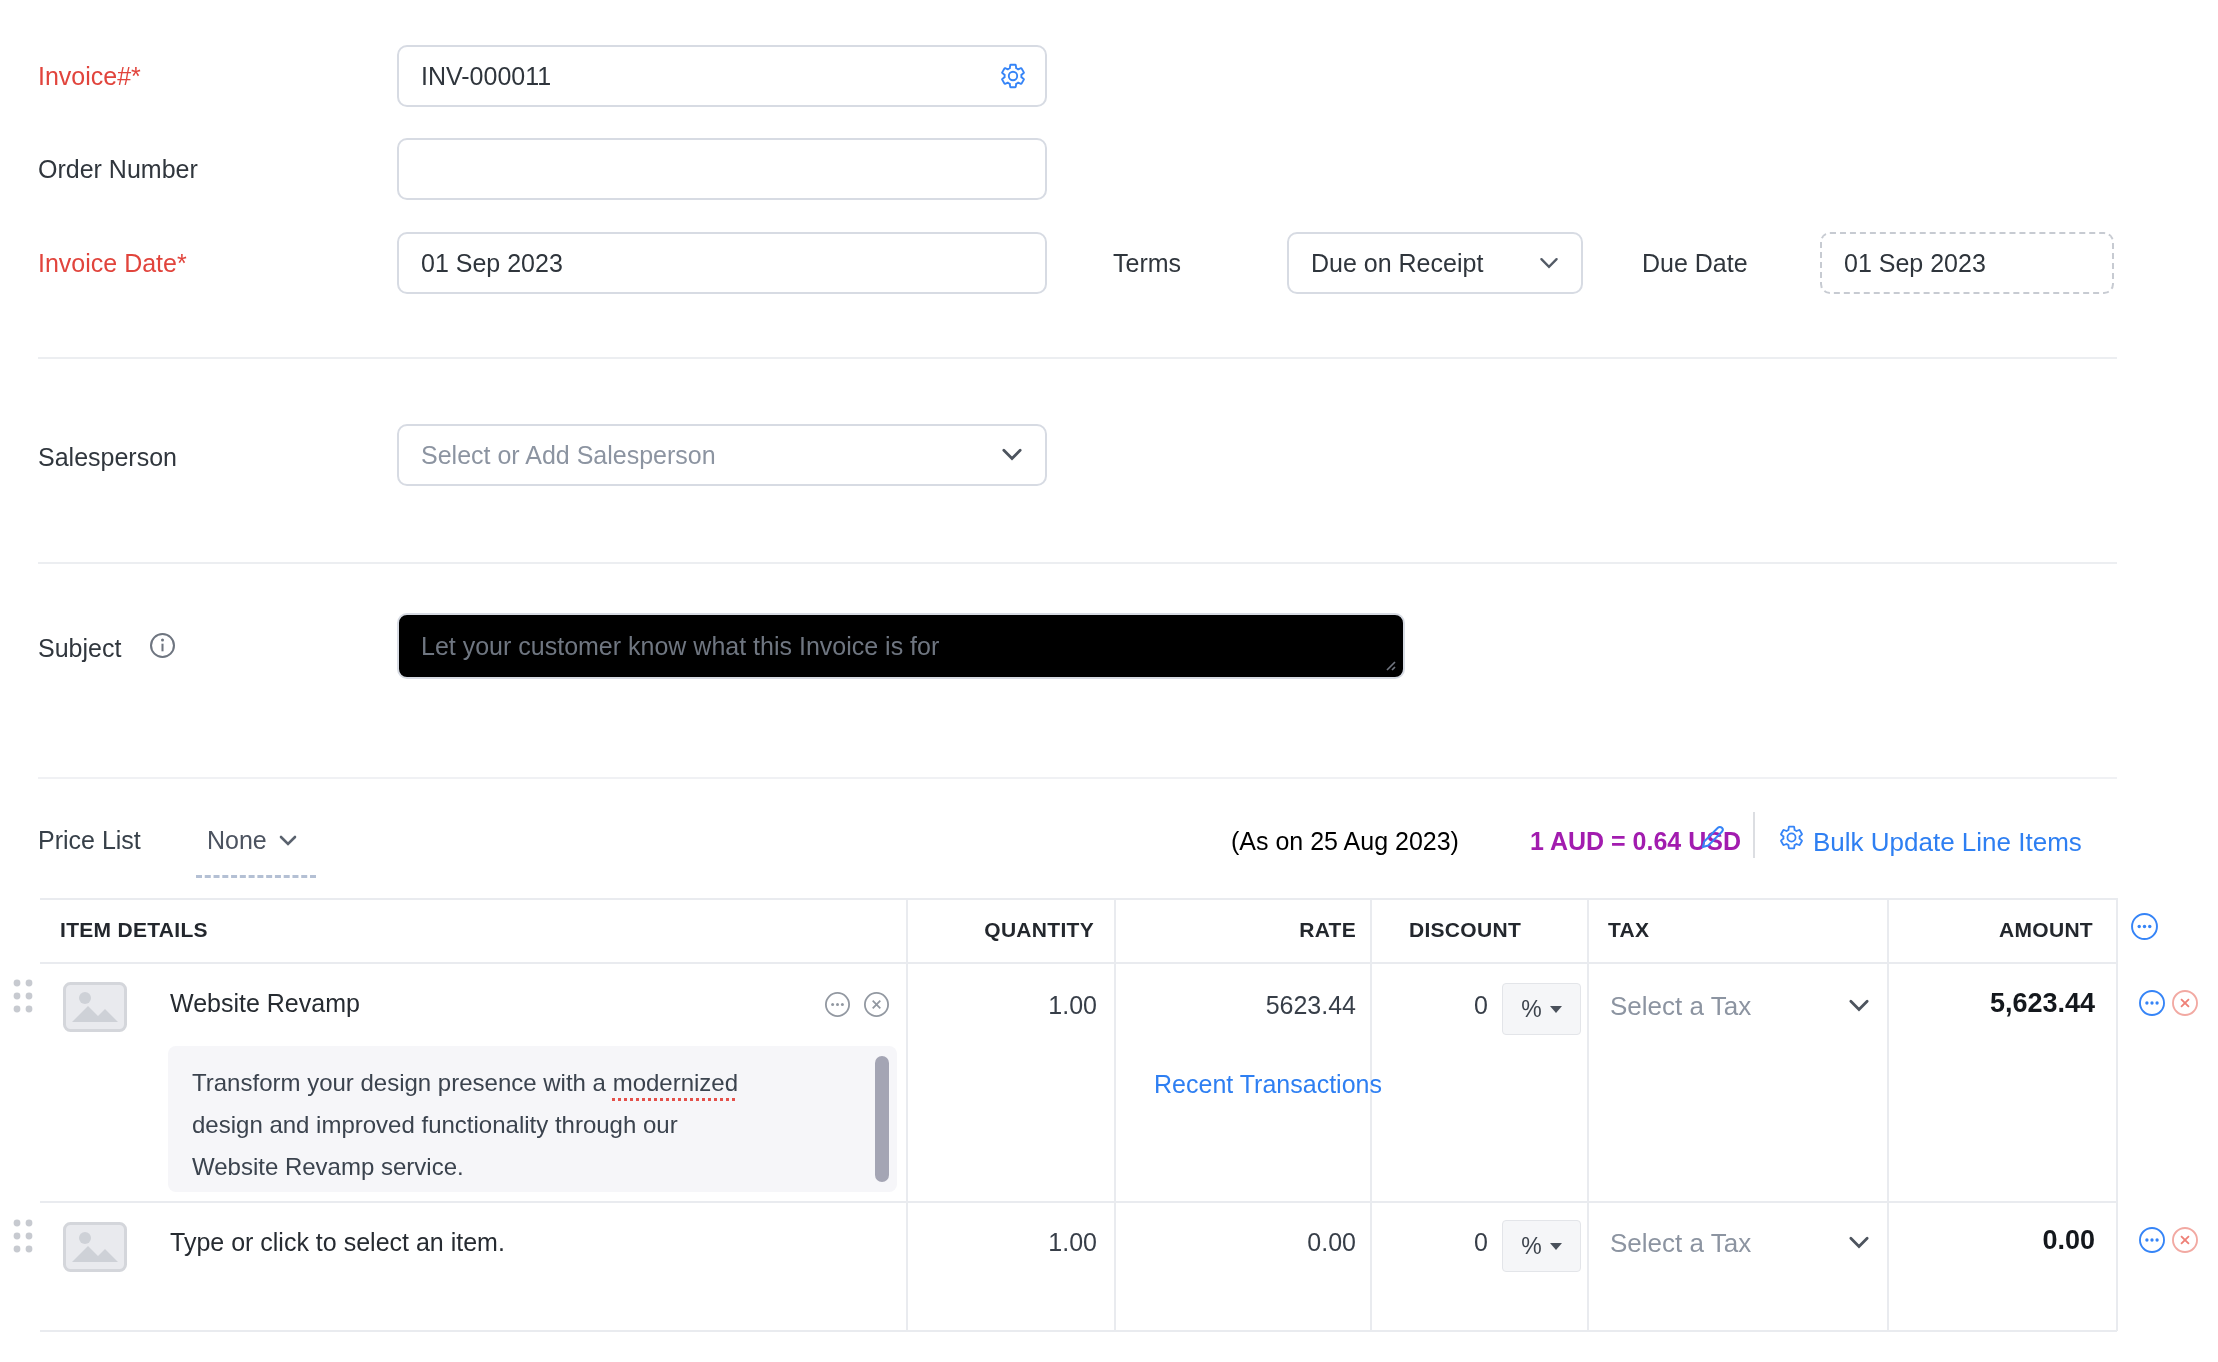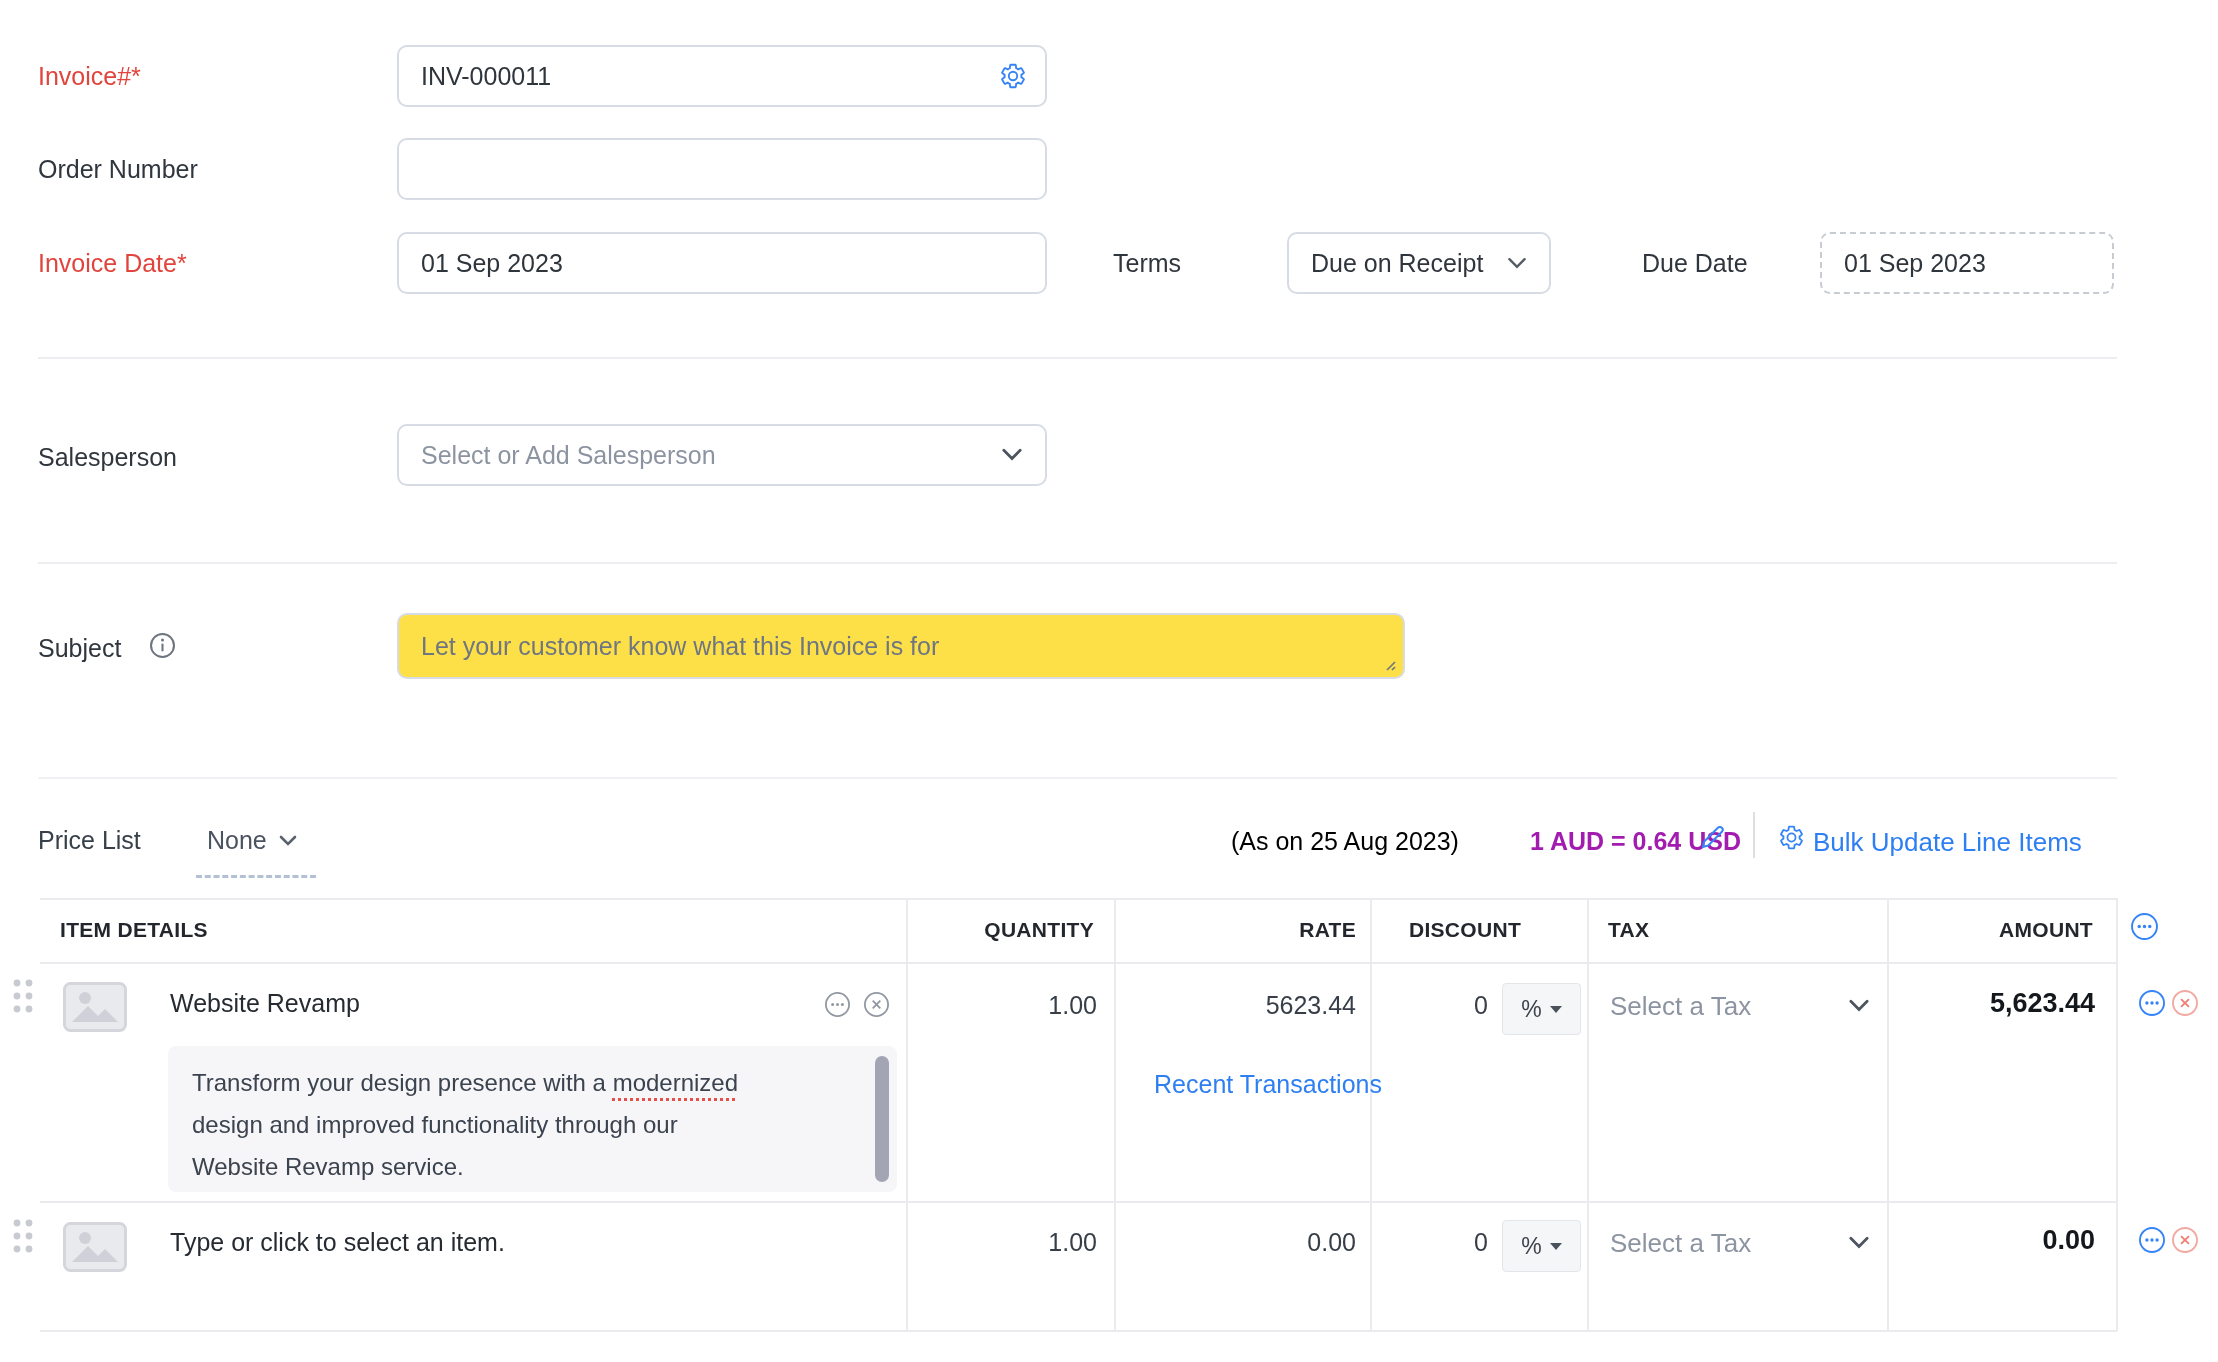--- a/index.html
+++ b/index.html
@@ -12,21 +12,21 @@
              display:flex;align-items:center;box-sizing:border-box;}
   .input-box input{border:none;outline:none;background:transparent;font-size:25px;color:#2f353c;
                    font-family:inherit;width:100%;padding:0 22px;height:100%;}
   .select-box{position:absolute;border:2px solid #d7dbe3;border-radius:10px;background:#fff;
               display:flex;align-items:center;justify-content:space-between;box-sizing:border-box;
               padding:0 22px;font-size:25px;cursor:pointer;}
   .dashed-box{position:absolute;border:2px dashed #c7cbd2;border-radius:10px;background:#fff;
               display:flex;align-items:center;box-sizing:border-box;padding:0 22px;font-size:25px;color:#2f353c;}
   .placeholder{color:#8c94a1;}
   .hr{position:absolute;background:#eceef1;height:2px;}
-  .textarea-box{position:absolute;border:2px solid #d7dbe3;border-radius:10px;background:#fde047;
+  .textarea-box{position:absolute;border:2px solid #d7dbe3;border-radius:10px;background:#000000;
                 box-sizing:border-box;display:flex;align-items:center;padding:0 22px;font-size:25px;}
   .resize-corner{position:absolute;right:6px;bottom:5px;}
   .vline{position:absolute;width:1.5px;background:#e9ebef;}
   .hline{position:absolute;height:1.5px;background:#e9ebef;}
   .th{position:absolute;font-size:21px;font-weight:bold;color:#23272d;letter-spacing:.3px;white-space:nowrap;}
   .val{position:absolute;font-size:25px;color:#373e48;text-align:right;white-space:nowrap;}
   .item-name{position:absolute;font-size:25px;color:#262b31;white-space:nowrap;}
   .desc-box{position:absolute;background:#f6f6f9;border-radius:8px;}
   .desc-text{position:absolute;left:24px;top:16px;right:56px;font-size:24px;line-height:42px;color:#3b434e;}
   .typo{text-decoration:underline dotted #e5504a;text-decoration-thickness:3px;text-underline-offset:7px;}
@@ -64,21 +64,21 @@
   <div class="input-box" style="left:397px;top:138px;width:650px;height:62px;">
     <input value="" style="">
   </div>
 
   <div class="lbl req" style="left:38px;top:249px;">Invoice Date*</div>
   <div class="input-box" style="left:397px;top:232px;width:650px;height:62px;">
     <input value="01 Sep 2023" style="">
   </div>
 
   <div class="lbl" style="left:1113px;top:249px;">Terms</div>
-  <div class="select-box" style="left:1287px;top:232px;width:264px;height:62px;">
+  <div class="select-box" style="left:1287px;top:232px;width:296px;height:62px;">
     <span>Due on Receipt</span>
     <span class="icon">
       <svg width="20" height="13" viewBox="0 0 18 12" fill="none" stroke="#535b66" stroke-width="2.2" stroke-linecap="round">
           <polyline points="2,2 9,9 16,2"></polyline>
         </svg>
     </span>
   </div>
 
   <div class="lbl" style="left:1642px;top:249px;">Due Date</div>
   <div class="dashed-box" style="left:1820px;top:232px;width:294px;height:62px;">

